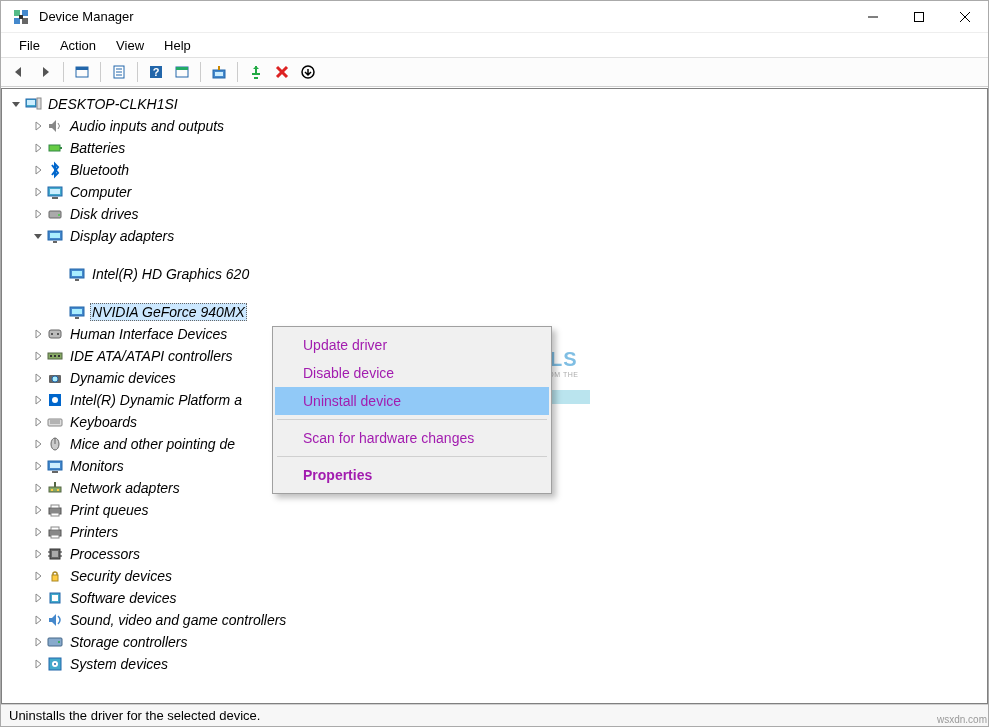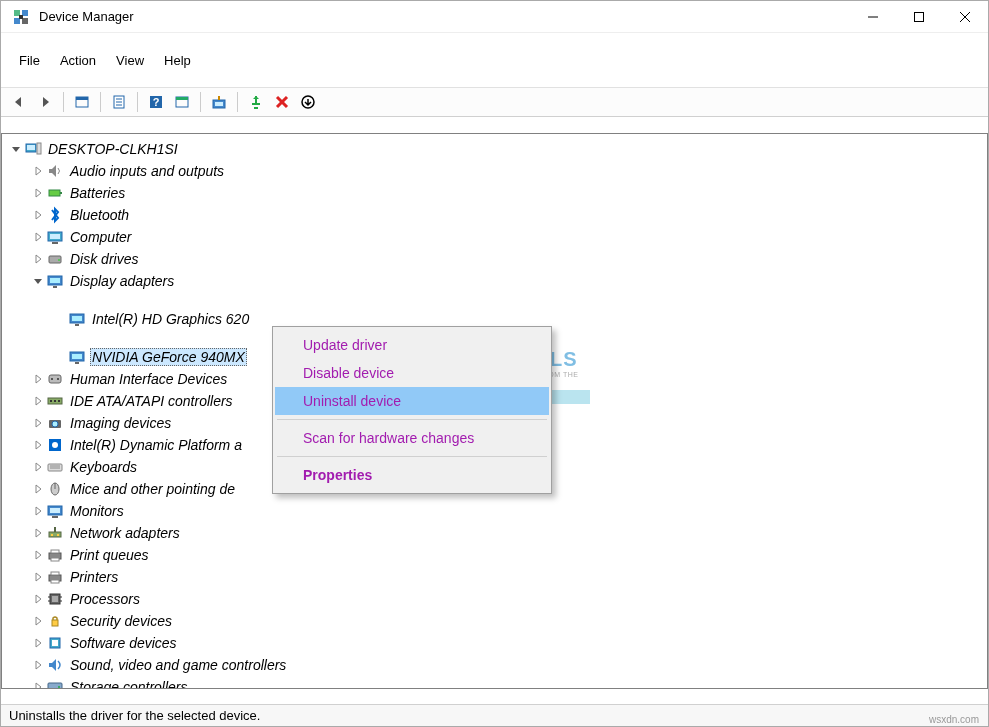--- a/index.html
+++ b/index.html
@@ -1,17 +1,17 @@
 <!DOCTYPE html>
 <html><head>
 <meta charset="utf-8">
 <style>
 * { box-sizing: border-box; margin: 0; padding: 0; font-family: 'Segoe UI', Tahoma, sans-serif; }
 body { background: #fff; width: 989px; height: 727px; overflow: hidden; position: relative; }
-.window { width: 989px; height: 727px; border: 1px solid #aaa; background: #fff; display: flex; flex-direction: column; gap: 15px; }
+.window { width: 989px; height: 727px; border: 1px solid #aaa; background: #fff; display: flex; flex-direction: column; }
 
 
 .titlebar { height: 32px; display: flex; align-items: center; background: #fff; border-bottom: 1px solid #eee; }
 .titlebar-icon { width: 20px; height: 20px; margin: 0 8px 0 10px; display: inline-block; }
 .titlebar-title { font-size: 13px; flex: 1; color: #000; }
 .winbtns { display: flex; }
 .winbtn { width: 46px; height: 30px; display: flex; align-items: center; justify-content: center; font-size: 14px; color: #222; }
 
 
 .menubar { height: 24px; display: flex; align-items: center; padding: 0 8px; background: #fff; font-size: 13px; }
@@ -48,21 +48,21 @@
 .statusbar { height: 22px; border-top: 1px solid #d0d0d0; display: flex; align-items: center; padding: 0 8px; font-size: 13px; background: #f7f7f7; }
 
 
 .watermark { position: absolute; left: 390px; top: 320px; width: 200px; height: 90px; opacity: 0.7; z-index: 50; pointer-events: none; }
 .wm-guy { width: 70px; height: 70px; position: absolute; left: 10px; top: 5px; }
 .wm-text { position: absolute; left: 85px; top: 28px; color: #4aa3d8; font-family: 'Arial Black', sans-serif; }
 .wm-text .big { font-size: 20px; font-weight: 900; letter-spacing: 1px; }
 .wm-text .small { font-size: 7px; color: #888; letter-spacing: 0.5px; }
 .wm-bar { position: absolute; left: 0; top: 70px; width: 200px; height: 14px; background: #5bc0d8; opacity: 0.6; }
 
-.bottom-credit { position: absolute; right: 10px; bottom: 2px; font-size: 10px; color: #999; z-index: 200; margin-top: 7px; }
+.bottom-credit { position: absolute; right: 2px; bottom: 2px; font-size: 10px; color: #999; z-index: 200; margin-top: 7px; }
 </style>
 </head>
 <body>
 
 <div class="window">
 
   <div class="titlebar">
     <span class="titlebar-icon">
       <svg viewBox="0 0 20 20">
           <rect x="3" y="3" width="6" height="6" fill="#5b8"></rect>
@@ -330,21 +330,21 @@
               <svg width="10" height="10">
                 <path d="M3 1 L8 5 L3 9 Z" fill="none" stroke="#888"></path>
               </svg>
             </span>
             <span class="tree-icon">
               <svg width="18" height="18" viewBox="0 0 18 18">
                 <rect x="3" y="6" width="12" height="8" rx="1" fill="#666"></rect>
                 <circle cx="9" cy="10" r="3" fill="#aef" stroke="#26a"></circle>
               </svg>
             </span>
-            <span class="tree-label">Imaging devices</span>
+            <span class="tree-label">Dynamic devices</span>
           </div>
           <div class="tree-row indent-1">
             <span class="tw">
               <svg width="10" height="10">
                 <path d="M3 1 L8 5 L3 9 Z" fill="none" stroke="#888"></path>
               </svg>
             </span>
             <span class="tree-icon">
               <svg width="18" height="18" viewBox="0 0 18 18">
                 <rect x="3" y="3" width="12" height="12" fill="#06c"></rect>

